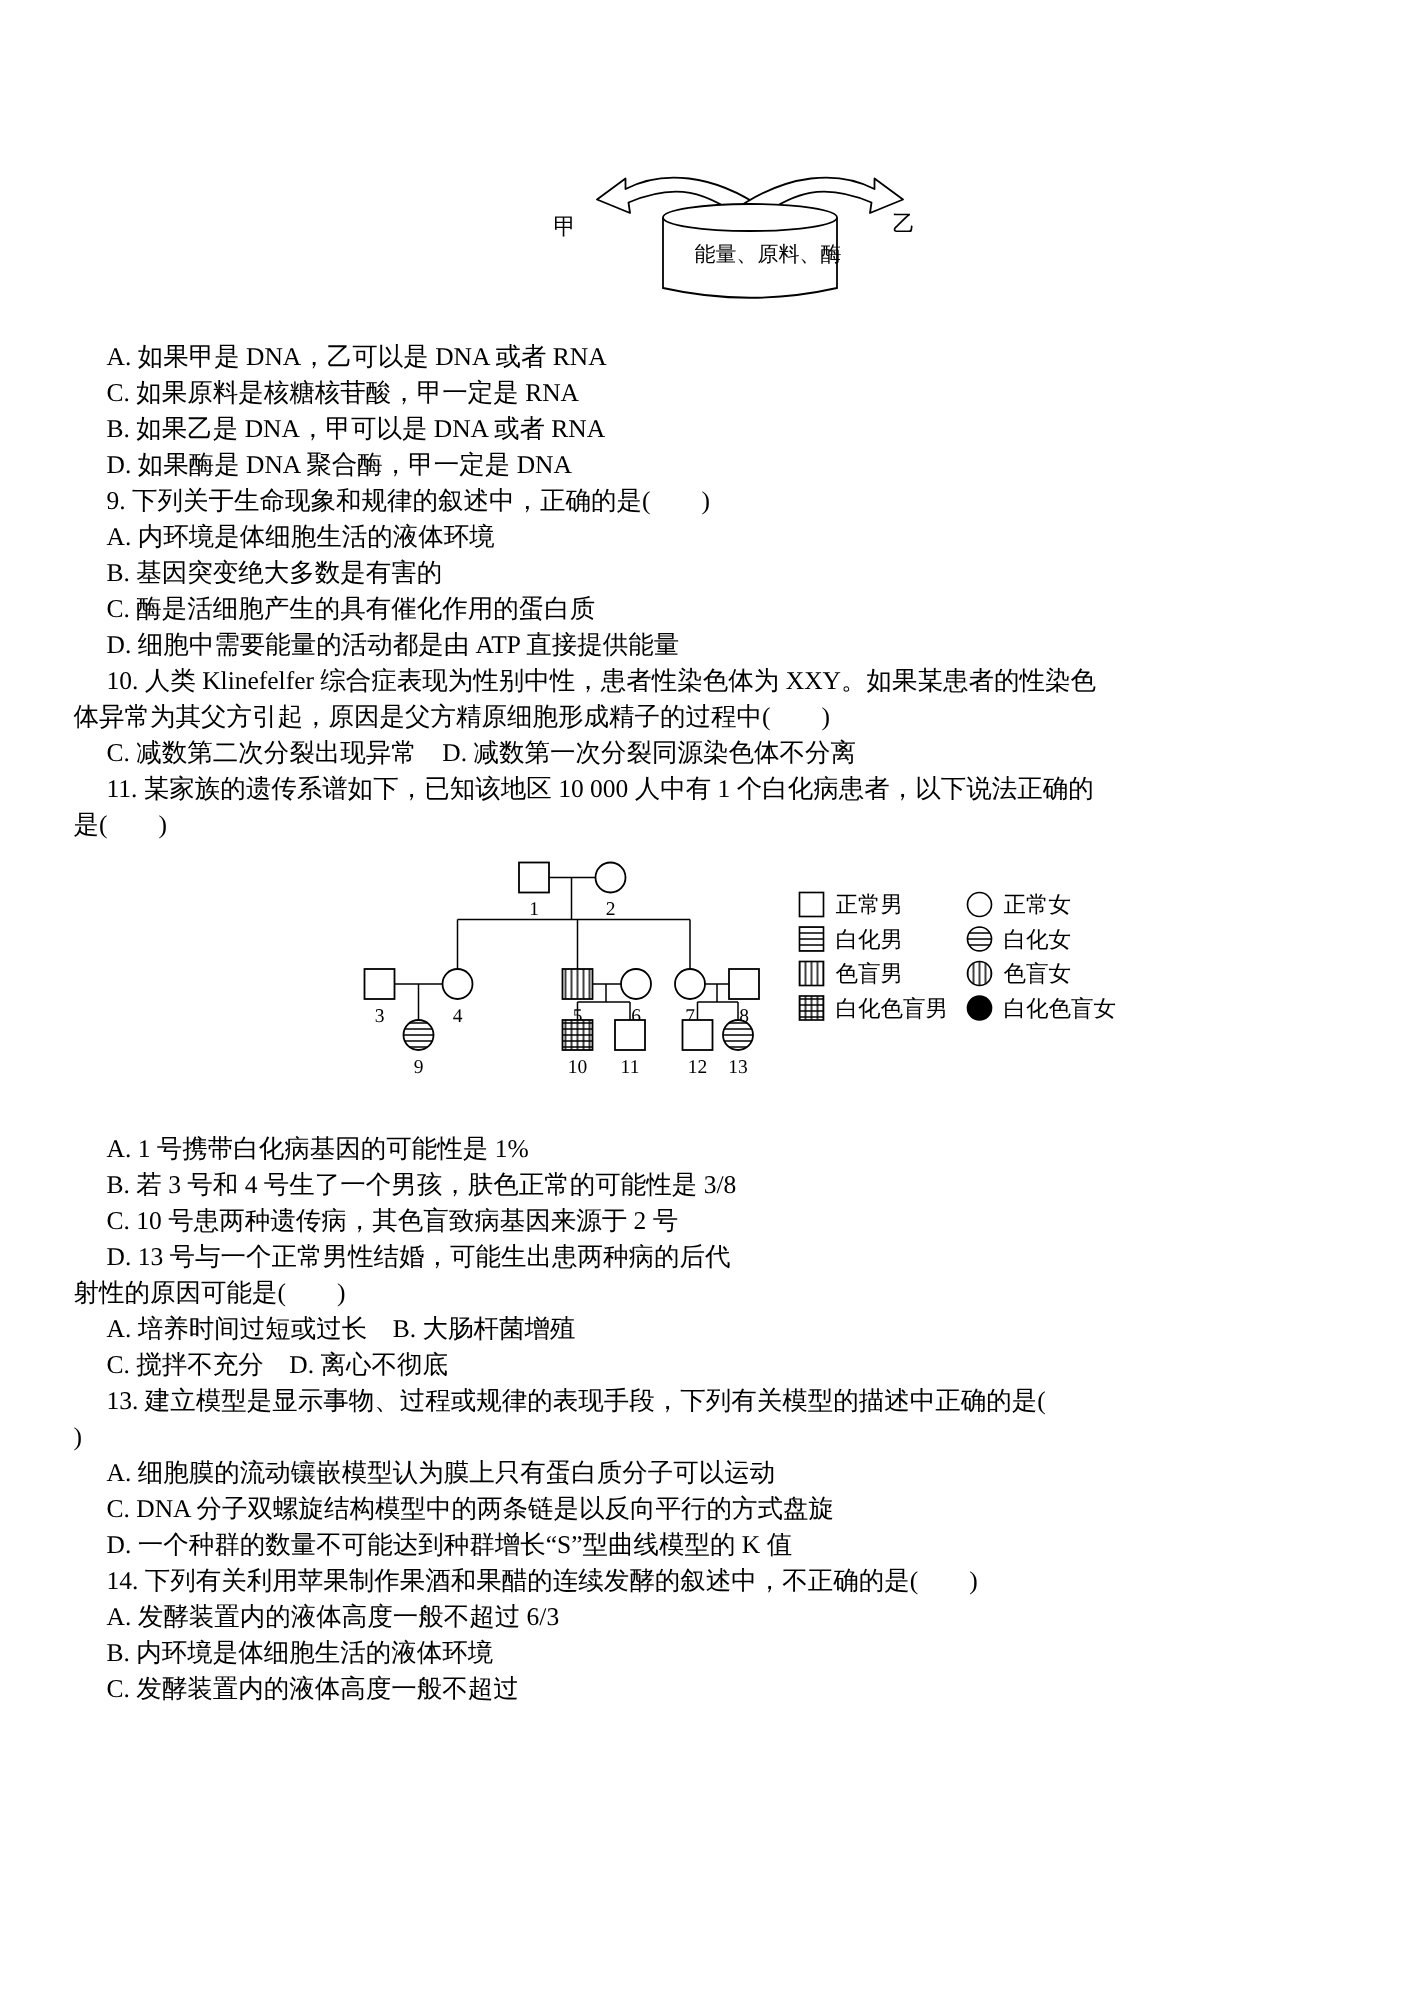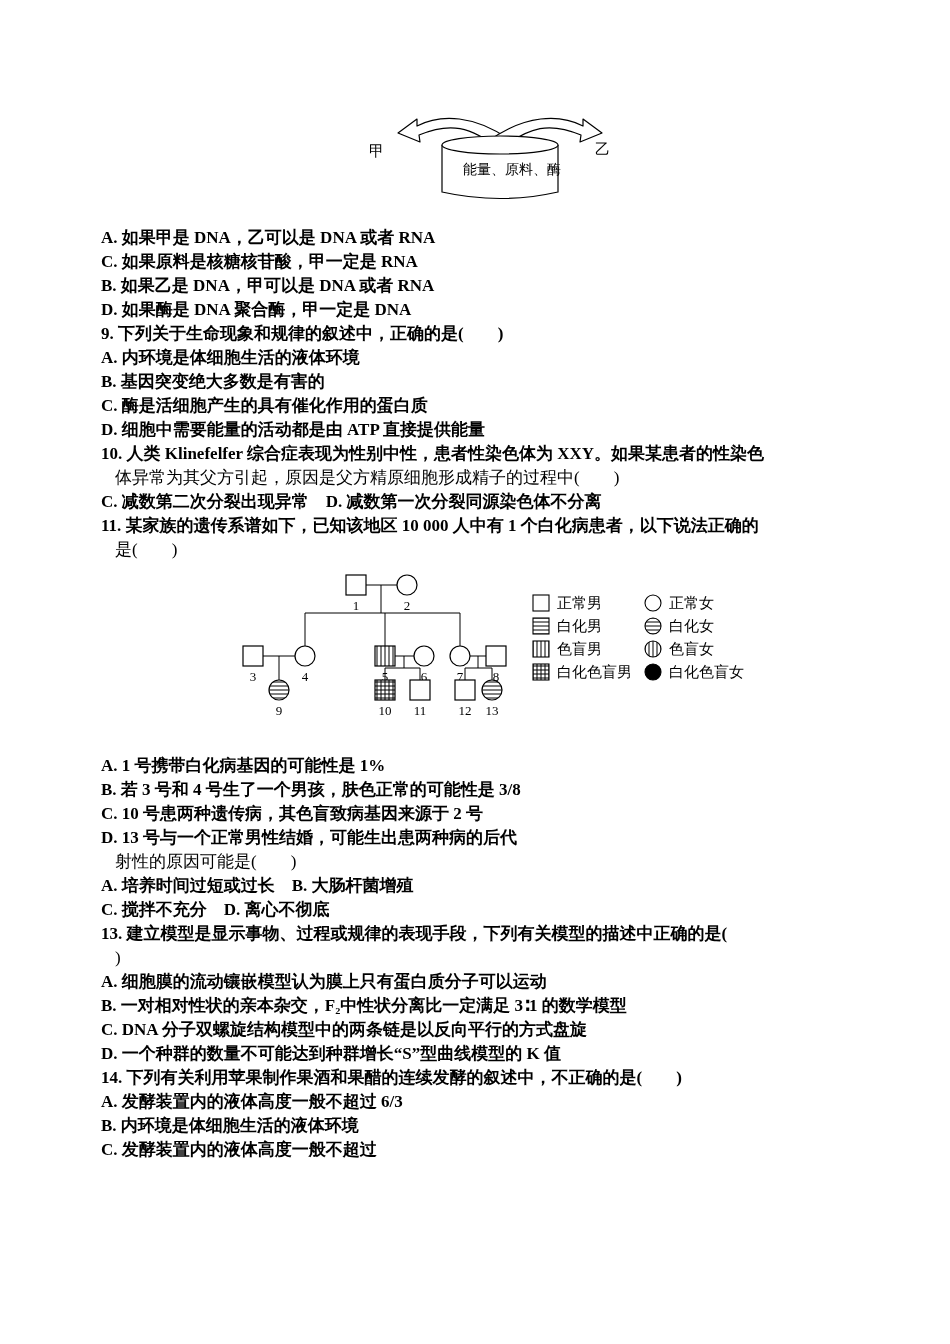--- a/index.html
+++ b/index.html
@@ -4,22 +4,22 @@
 <style>
   html,body { margin:0; padding:0; }
   body {
     width:950px; height:1344px; background:#ffffff; color:#000;
     font-family:"Liberation Serif","DejaVu Serif",serif;
     font-size:17px; overflow:hidden;
   }
   .page { position:relative; width:950px; height:1344px; }
   .figure1 { display:block; margin:112px 0 0 365px; }
   .lines { margin-top:14px; }
-  .line { line-height:24px; white-space:pre-wrap; padding-left:115px; }
-  .line.ind { padding-left:101px;font-weight:bold; }
+  .line { line-height:24px; white-space:pre-wrap; padding-left:49px; }
+  .line.ind { padding-left:71px; }
   .pedigree-wrap { margin:6px 0 8px 235px; }
   svg text { font-family:"Liberation Serif","DejaVu Serif",serif; fill:#000; }
 </style>
 </head>
 <body>
 
 <div class="page">
 
   <svg class="figure1" width="250" height="100" viewBox="0 0 250 100">
 
@@ -135,21 +135,20 @@
       <div class="line ind">A. 1 号携带白化病基因的可能性是 1%</div>
       <div class="line ind">B. 若 3 号和 4 号生了一个男孩，肤色正常的可能性是 3/8</div>
       <div class="line ind">C. 10 号患两种遗传病，其色盲致病基因来源于 2 号</div>
       <div class="line ind">D. 13 号与一个正常男性结婚，可能生出患两种病的后代</div>
       <div class="line">射性的原因可能是(　　)</div>
       <div class="line ind">A. 培养时间过短或过长　B. 大肠杆菌增殖</div>
       <div class="line ind">C. 搅拌不充分　D. 离心不彻底</div>
       <div class="line ind">13. 建立模型是显示事物、过程或规律的表现手段，下列有关模型的描述中正确的是(</div>
       <div class="line">)</div>
       <div class="line ind">A. 细胞膜的流动镶嵌模型认为膜上只有蛋白质分子可以运动</div>
-      <div class="line ind">B. 一对相对性状的亲本杂交，F₂中性状分离比一定满足 3∶1 的数学模型</div>
       <div class="line ind">C. DNA 分子双螺旋结构模型中的两条链是以反向平行的方式盘旋</div>
       <div class="line ind">D. 一个种群的数量不可能达到种群增长“S”型曲线模型的 K 值</div>
       <div class="line ind">14. 下列有关利用苹果制作果酒和果醋的连续发酵的叙述中，不正确的是(　　)</div>
       <div class="line ind">A. 发酵装置内的液体高度一般不超过 6/3</div>
       <div class="line ind">B. 内环境是体细胞生活的液体环境</div>
       <div class="line ind">C. 发酵装置内的液体高度一般不超过</div>
     </div>
 
 </div>
 

